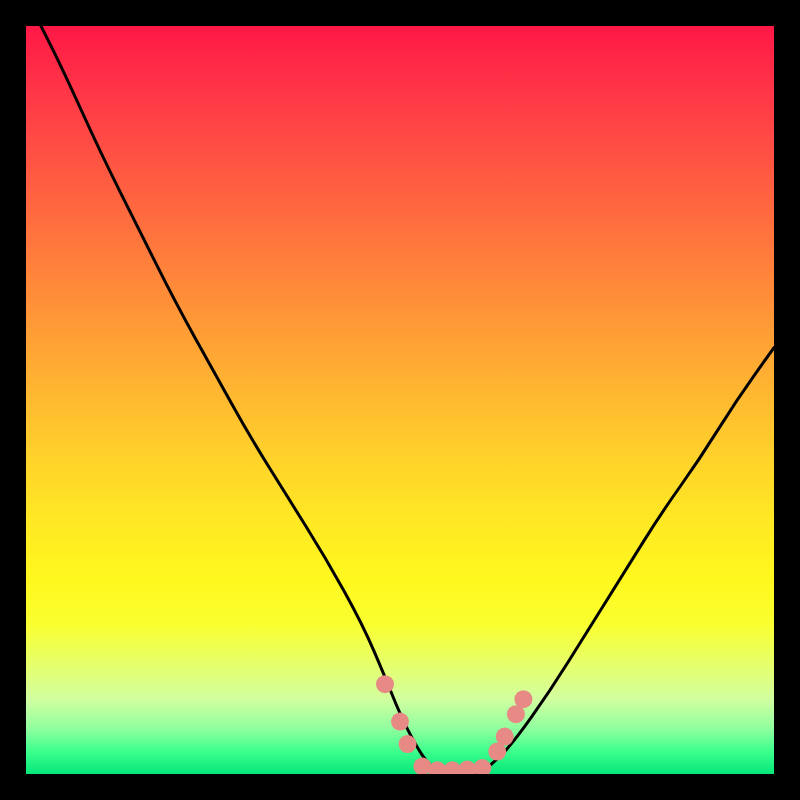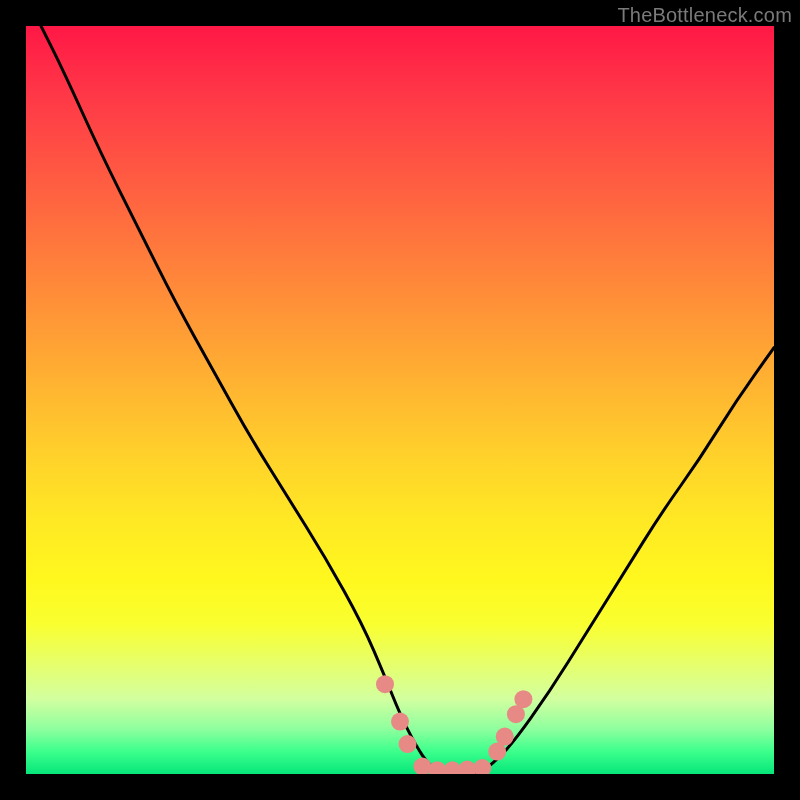--- a/index.html
+++ b/index.html
@@ -58,21 +58,20 @@
     top: 0;
     width: 748px;
     height: 748px;
     pointer-events: none;
   }
 </style>
 </head>
 <body>
 
 <div class="frame">
-  <div class="watermark">TheBottleneck.com</div>
 
   <div class="plot">
     <svg class="curve" viewBox="0 0 748 748" preserveAspectRatio="none">
       <path id="curve-path" fill="none" stroke="#000000" stroke-width="3" stroke-linecap="round" stroke-linejoin="round" d="M 15.0 0.0 Q 15.0 0.0 26.2 22.4 Q 37.4 44.9 56.1 86.0 Q 74.8 127.2 93.5 164.6 Q 112.2 202.0 130.9 239.4 Q 149.6 276.8 168.3 310.4 Q 187.0 344.1 205.7 377.7 Q 224.4 411.4 243.1 441.3 Q 261.8 471.2 280.5 501.2 Q 299.2 531.1 317.9 564.7 Q 336.6 598.4 347.8 624.6 Q 359.0 650.8 366.5 669.5 Q 374.0 688.2 381.5 703.1 Q 389.0 718.1 396.4 729.3 Q 403.9 740.5 411.4 744.3 Q 418.9 748.0 426.4 748.0 Q 433.8 748.0 441.3 748.0 Q 448.8 748.0 456.3 744.3 Q 463.8 740.5 475.0 729.3 Q 486.2 718.1 504.9 691.9 Q 523.6 665.7 542.3 635.8 Q 561.0 605.9 579.7 576.0 Q 598.4 546.0 617.1 516.1 Q 635.8 486.2 654.5 460.0 Q 673.2 433.8 691.9 403.9 Q 710.6 374.0 729.3 347.8 T 748.0 321.6"></path>
       <g id="markers-group">
           <circle cx="359.0" cy="658.2" r="9" fill="#e78a86"></circle>
           <circle cx="374.0" cy="695.6" r="9" fill="#e78a86"></circle>
           <circle cx="381.5" cy="718.1" r="9" fill="#e78a86"></circle>
           <circle cx="396.4" cy="740.5" r="9" fill="#e78a86"></circle>
           <circle cx="411.4" cy="744.3" r="9" fill="#e78a86"></circle>

